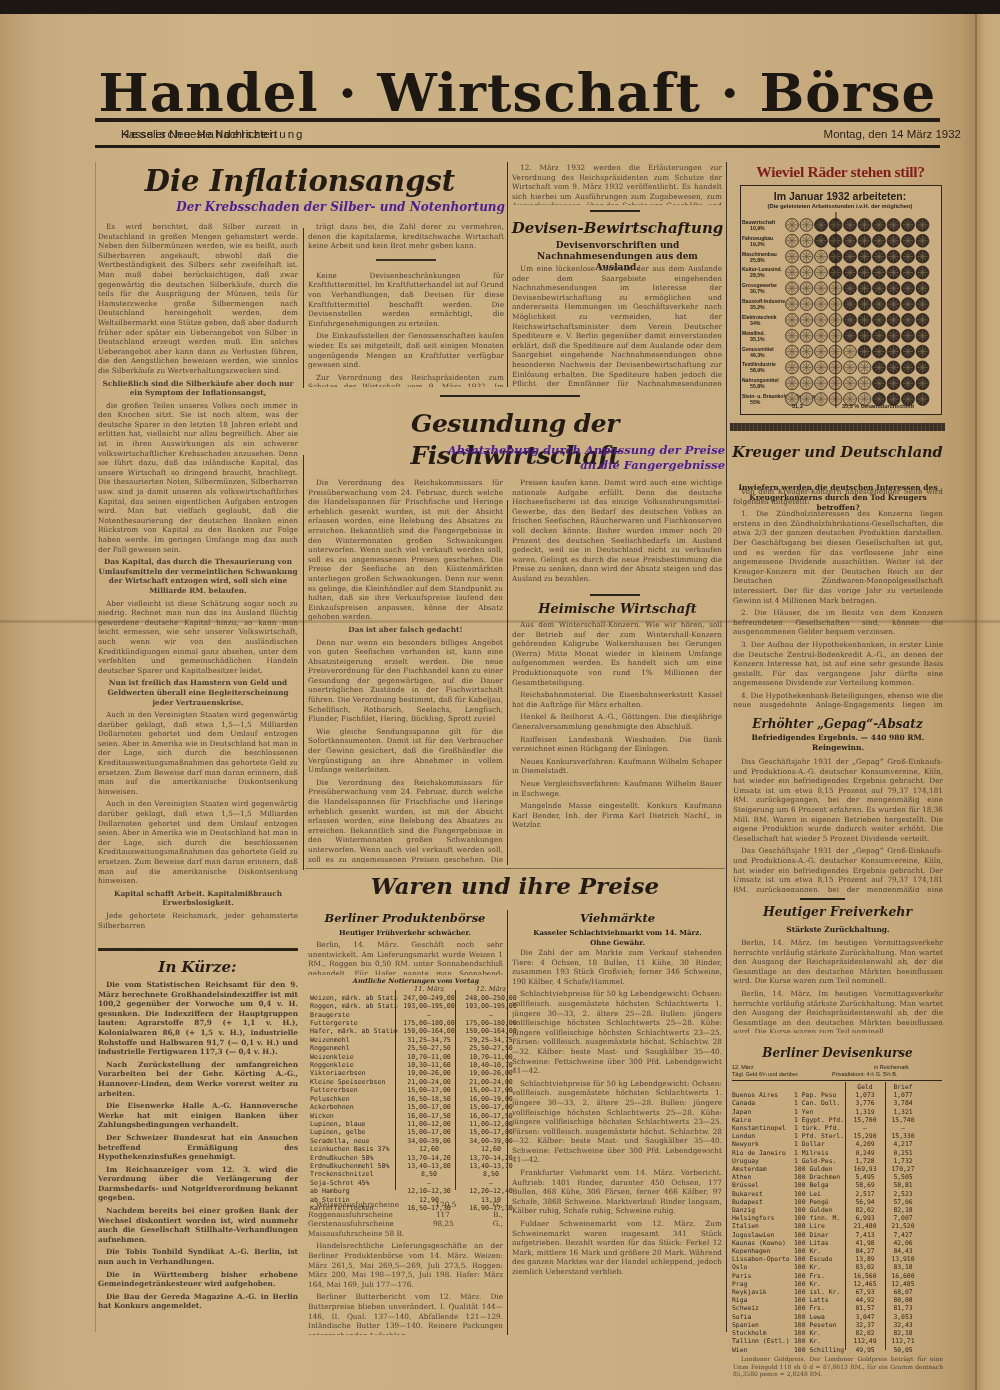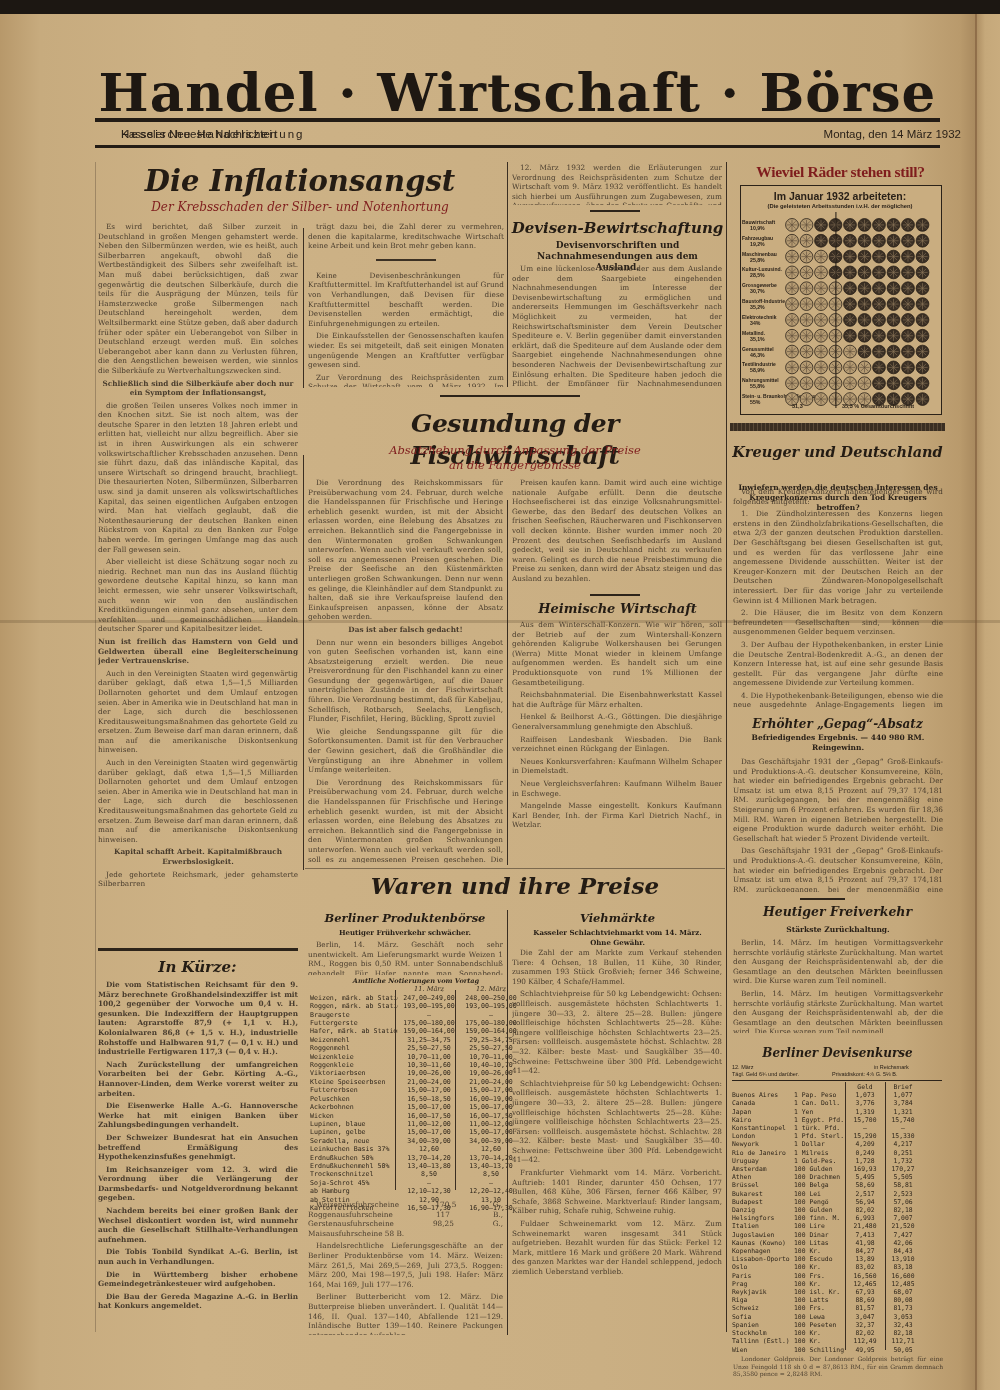--- a/index.html
+++ b/index.html
@@ -27,21 +27,21 @@
   .subbar { position: absolute; left: 97px; top: 128px; width: 840px; height: 16px; font-size: 11.5px; margin-left: 24px; }
   .subbar .l { position: absolute; left: 0; top: 0; font-family: "Liberation Sans", sans-serif; }
   .subbar .c { position: absolute; left: 0; width: 840px; text-align: left; top: 0; letter-spacing: 2px; font-family: "Liberation Sans", sans-serif; }
   .subbar .r { position: absolute; right: 0; top: 0; font-family: "Liberation Sans", sans-serif; }
 
   .col-rule { position: absolute; width: 1px; background: #3a2e22; }
   .hr { position: absolute; height: 2px; background: #2d241a; }
   .hr-thick { position: absolute; height: 8px; background: repeating-linear-gradient(90deg,#3a2e22 0 3px,#5a4a38 3px 4px); }
 
   .headline { position: absolute; text-align: center; font-style: italic; font-weight: bold; color: #241c14; font-family: "DejaVu Serif", serif; }
-  .subhead { position: absolute; text-align: center; font-style: italic; font-weight: normal; color: #7f1d1d; font-family: "DejaVu Serif", serif; }
+  .subhead { position: absolute; text-align: right; font-style: italic; font-weight: bold; color: #4c1d95; font-family: "DejaVu Serif", serif; }
   .smallhead { position: absolute; text-align: center; font-weight: bold; color: #2a2118; font-family: "DejaVu Serif", serif; font-size: 9px; line-height: 11px; }
 
   .text-block {
     position: absolute; overflow: hidden;
     font-family: "DejaVu Serif", serif; font-size: 7.3px; line-height: 9.6px;
     color: #3b3024; text-align: justify; opacity: 0.9;
   }
   .text-block p { margin: 0 0 3px 0; text-indent: 8px; }
 
   
@@ -93,22 +93,23 @@
 <div class="col-rule" style="left:507px;top:910px;height:425px;"></div>
 <div class="col-rule" style="left:95px;top:162px;height:1170px;opacity:0.3"></div>
 
 <div class="headline" style="left:95px;top:163px;width:410px;font-size:29px;line-height:36px;">Die Inflationsangst</div>
 <div class="subhead" style="left:95px;top:200px;width:410px;font-size:12px;">Der Krebsschaden der Silber- und Notenhortung</div>
 
 <div class="text-block" style="left:98px;top:222px;width:200px;height:712px;">
   <p>Es wird berichtet, daß Silber zurzeit in Deutschland in großen Mengen gehamstert werde. Neben den Silbermünzen werden, wie es heißt, auch Silberbarren angekauft, obwohl daß die Wertbeständigkeit des Silbers sehr zweifelhaft ist. Man muß dabei berücksichtigen, daß zwar gegenwärtig die deutschen Silberkäufe, durch die teils für die Ausprägung der Münzen, teils für Hamsterzwecke große Silbermengen nach Deutschland hereingeholt werden, dem Weltsilbermarkt eine Stütze geben, daß aber dadurch früher oder später ein Ueberangebot von Silber in Deutschland erzeugt werden muß. Ein solches Ueberangebot aber kann dann zu Verlusten führen, die den Aengstlichen beweisen werden, wie sinnlos die Silberkäufe zu Wertverhaltungszwecken sind.</p>
   <p style="text-align:center;text-indent:0;font-weight:bold;">Schließlich sind die Silberkäufe aber doch nur ein Symptom der Inflationsangst,</p>
   <p>die großen Teilen unseres Volkes noch immer in den Knochen sitzt. Sie ist noch altem, was der deutsche Sparer in den letzten 18 Jahren erlebt und erlitten hat, vielleicht nur allzu begreiflich. Aber sie ist in ihren Auswirkungen als ein schwerer volkswirtschaftlicher Krebsschaden anzusehen. Denn sie führt dazu, daß das inländische Kapital, das unsere Wirtschaft so dringend braucht, brachliegt. Die thesaurierten Noten, Silbermünzen, Silberbarren usw. sind ja damit unseren als volkswirtschaftliches Kapital, das seinen eigentlichen Aufgaben entzogen wird. Man hat vielfach geglaubt, daß die Notenthesaurierung der deutschen Banken einen Rückstrom von Kapital zu den Banken zur Folge haben werde. Im geringen Umfange mag das auch der Fall gewesen sein.</p>
+  <p style="text-align:center;text-indent:0;font-weight:bold;">Das Kapital, das durch die Thesaurierung von Umlaufsmitteln der vermeintlichen Schwankung der Wirtschaft entzogen wird, soll sich eine Milliarde RM. belaufen.</p>
   <p>Aber vielleicht ist diese Schätzung sogar noch zu niedrig. Rechnet man nun das ins Ausland flüchtig gewordene deutsche Kapital hinzu, so kann man leicht ermessen, wie sehr unserer Volkswirtschaft, auch wenn wir von den ausländischen Kreditkündigungen einmal ganz absehen, unter dem verfehlten und gemeinschädlichen Handeln deutscher Sparer und Kapitalbesitzer leidet.</p>
-  <p style="text-indent:0;font-weight:bold;">Nun ist freilich das Hamstern von Geld und Geldwerten überall eine Begleiterscheinung jeder Vertrauenskrise.</p>
+  <p style="text-align:center;text-indent:0;font-weight:bold;">Nun ist freilich das Hamstern von Geld und Geldwerten überall eine Begleiterscheinung jeder Vertrauenskrise.</p>
   <p>Auch in den Vereinigten Staaten wird gegenwärtig darüber geklagt, daß etwa 1,5—1,5 Milliarden Dollarnoten gehortet und dem Umlauf entzogen seien. Aber in Amerika wie in Deutschland hat man in der Lage, sich durch die beschlossenen Kreditausweitungsmaßnahmen das gehortete Geld zu ersetzen. Zum Beweise darf man daran erinnern, daß man auf die amerikanische Diskontsenkung hinweisen.</p>
   <p>Auch in den Vereinigten Staaten wird gegenwärtig darüber geklagt, daß etwa 1,5—1,5 Milliarden Dollarnoten gehortet und dem Umlauf entzogen seien. Aber in Amerika wie in Deutschland hat man in der Lage, sich durch die beschlossenen Kreditausweitungsmaßnahmen das gehortete Geld zu ersetzen. Zum Beweise darf man daran erinnern, daß man auf die amerikanische Diskontsenkung hinweisen.</p>
   <p style="text-align:center;text-indent:0;font-weight:bold;">Kapital schafft Arbeit. Kapitalmißbrauch Erwerbslosigkeit.</p>
   <p>Jede gehortete Reichsmark, jeder gehamsterte Silberbarren</p>
 </div>
 <div class="text-block" style="left:308px;top:222px;width:196px;height:165px;">
   <p>trägt dazu bei, die Zahl derer zu vermehren, denen die kapitalarme, kreditschwache Wirtschaft keine Arbeit und kein Brot mehr geben kann.</p>
   <div style="width:60px;height:2px;background:#2d241a;margin:8px auto 10px;"></div>
   <p>Keine Devisenbeschränkungen für Kraftfuttermittel. Im Kraftfutterhandel ist auf Grund von Verhandlungen, daß Devisen für diese Kraftfuttermittel beschafft werden. Die Devisenstellen werden ermächtigt, die Einfuhrgenehmigungen zu erteilen.</p>
   <p>Die Einkaufsstellen der Genossenschaften kaufen wieder. Es sei mitgeteilt, daß seit einigen Monaten ungenügende Mengen an Kraftfutter verfügbar gewesen sind.</p>
@@ -1187,21 +1188,21 @@
     </div>
     <div class="row">
       <span class="c1">Reykjavik</span>
       <span class="c2">100 isl. Kr.</span>
       <span class="c3">67,93</span>
       <span class="c4">68,07</span>
     </div>
     <div class="row">
       <span class="c1">Riga</span>
       <span class="c2">100 Latts</span>
-      <span class="c3">88,69</span>
+      <span class="c3">44,92</span>
       <span class="c4">80,08</span>
     </div>
     <div class="row">
       <span class="c1">Schweiz</span>
       <span class="c2">100 Frs.</span>
       <span class="c3">81,57</span>
       <span class="c4">81,73</span>
     </div>
     <div class="row">
       <span class="c1">Sofia</span>

